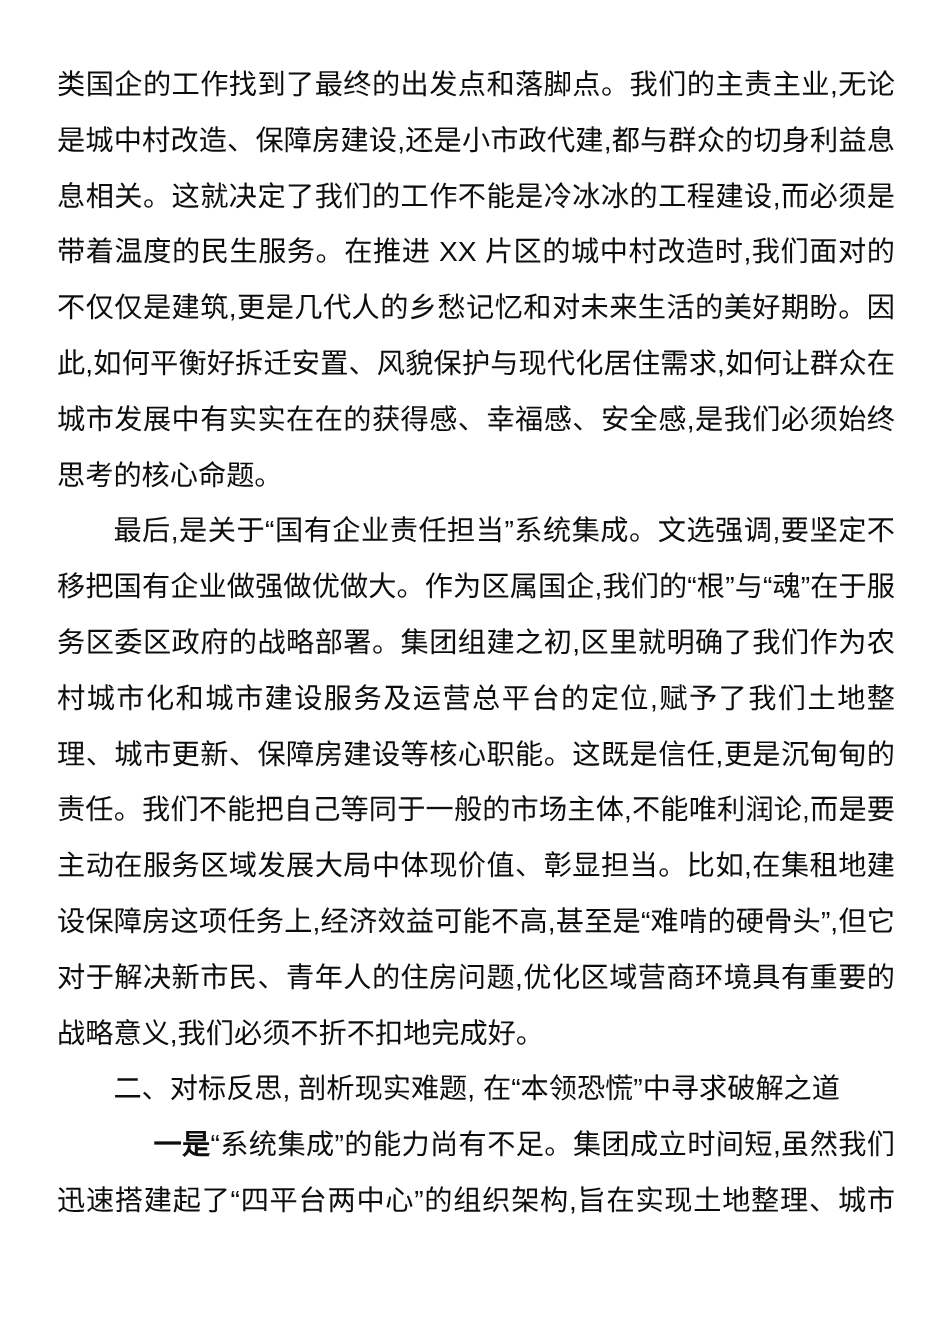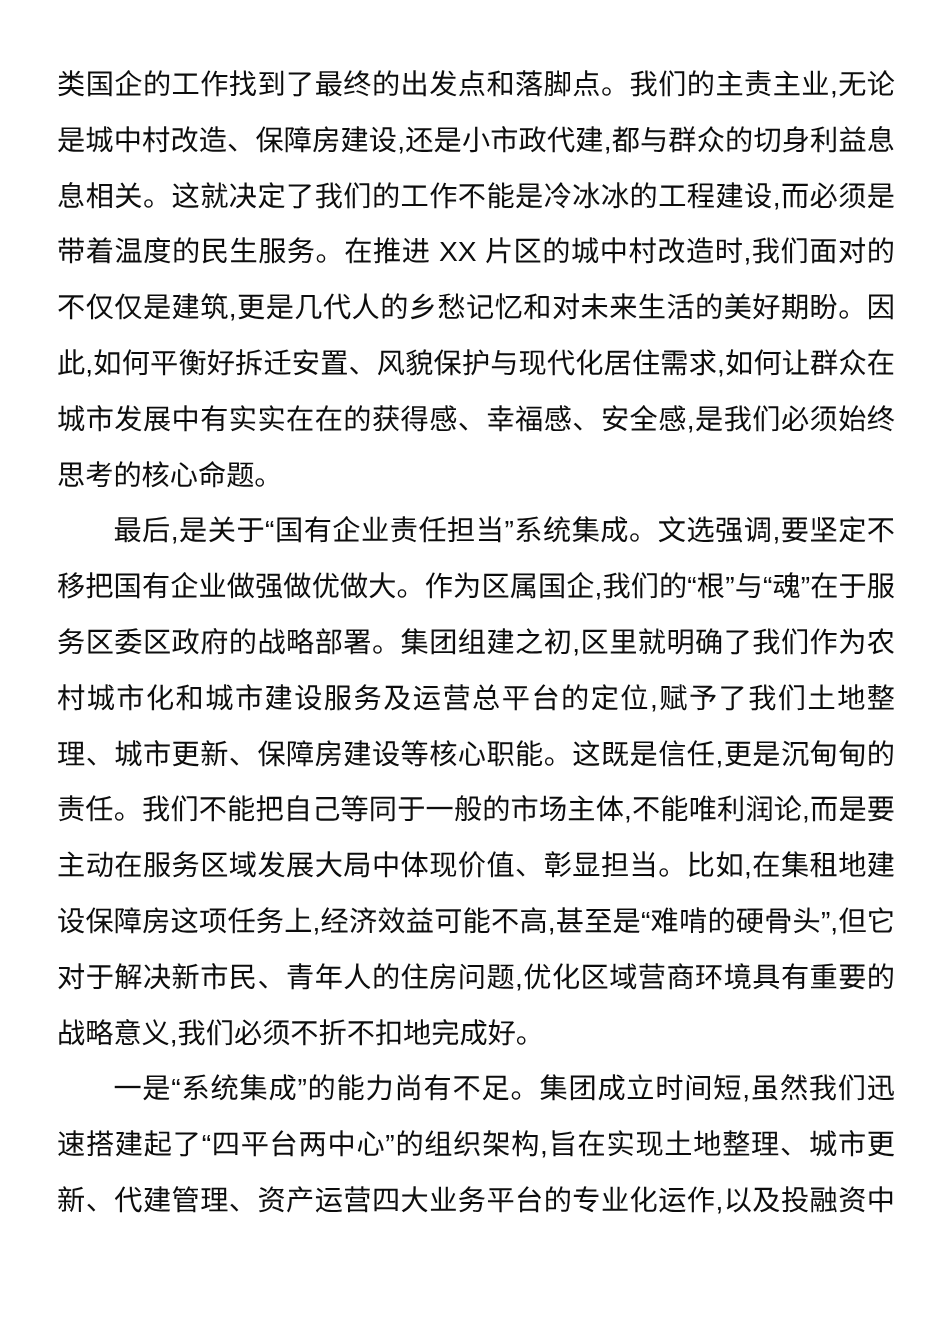--- a/index.html
+++ b/index.html
@@ -47,31 +47,33 @@
   .para.continuation {
     text-indent: 0;
   }
 
   .para.heading {
     text-indent: 2em;
     font-weight: normal;
   }
 
   .lead {
-    font-weight: normal;
+    font-weight: bold;
+    margin-left: 40px;
   }
 </style>
 </head>
 <body>
 
 <div class="page">
   <div class="doc-body">
 
     <p class="para continuation">类国企的工作找到了最终的出发点和落脚点。我们的主责主业,无论是城中村改造、保障房建设,还是小市政代建,都与群众的切身利益息息相关。这就决定了我们的工作不能是冷冰冰的工程建设,而必须是带着温度的民生服务。在推进 XX 片区的城中村改造时,我们面对的不仅仅是建筑,更是几代人的乡愁记忆和对未来生活的美好期盼。因此,如何平衡好拆迁安置、风貌保护与现代化居住需求,如何让群众在城市发展中有实实在在的获得感、幸福感、安全感,是我们必须始终思考的核心命题。</p>
 
     <p class="para">最后,是关于“国有企业责任担当”系统集成。文选强调,要坚定不移把国有企业做强做优做大。作为区属国企,我们的“根”与“魂”在于服务区委区政府的战略部署。集团组建之初,区里就明确了我们作为农村城市化和城市建设服务及运营总平台的定位,赋予了我们土地整理、城市更新、保障房建设等核心职能。这既是信任,更是沉甸甸的责任。我们不能把自己等同于一般的市场主体,不能唯利润论,而是要主动在服务区域发展大局中体现价值、彰显担当。比如,在集租地建设保障房这项任务上,经济效益可能不高,甚至是“难啃的硬骨头”,但它对于解决新市民、青年人的住房问题,优化区域营商环境具有重要的战略意义,我们必须不折不扣地完成好。</p>
 
+    <p class="para heading">二、对标反思, 剖析现实难题, 在“本领恐慌”中寻求破解之道</p>
 
 
     <p class="para"><span class="lead">一是</span><span>“系统集成”的能力尚有不足。集团成立时间短,虽然我们迅速搭建起了“四平台两中心”的组织架构,旨在实现土地整理、城市更新、代建管理、资产运营四大业务平台的专业化运作,以及投融资中心和成本管控中心的高效支撑。但在实际运行中,各平台之间、平台与中心之间的协同联动还不够</span></p>
 
   </div>
 </div>
 
 </body></html>

